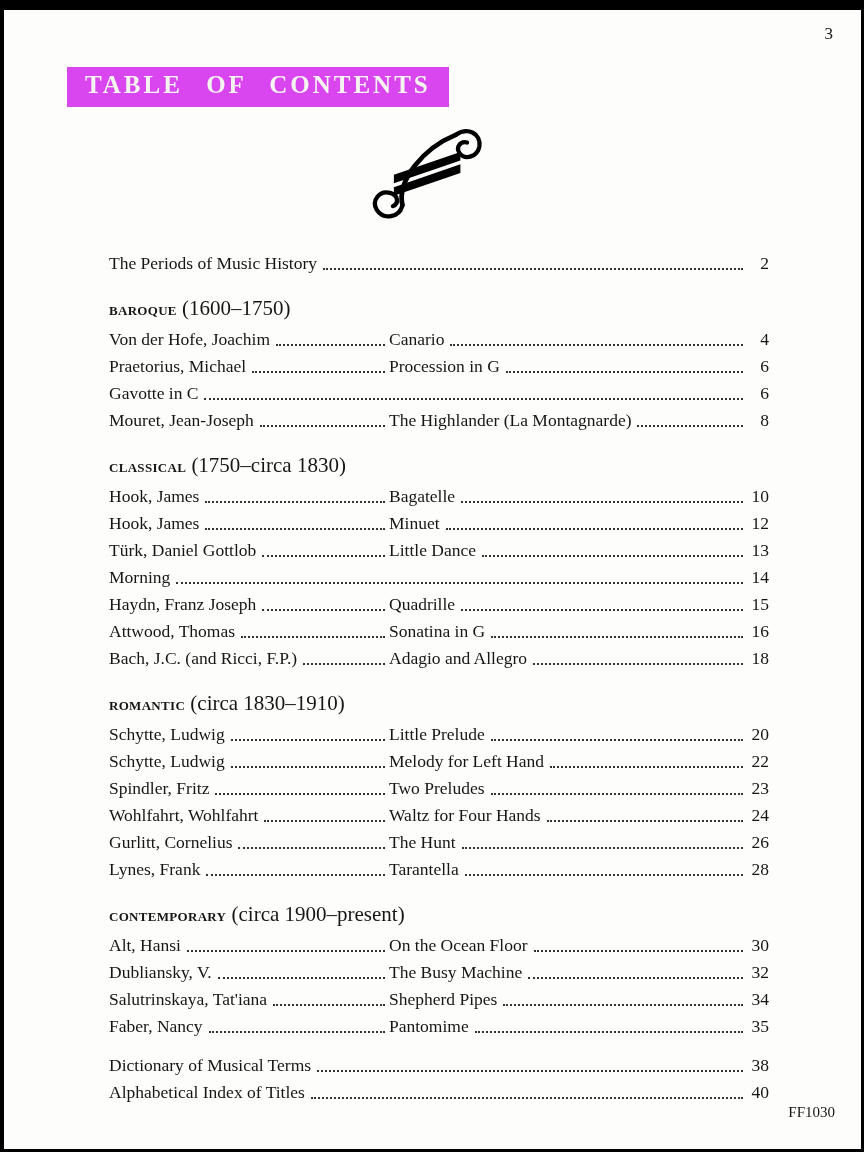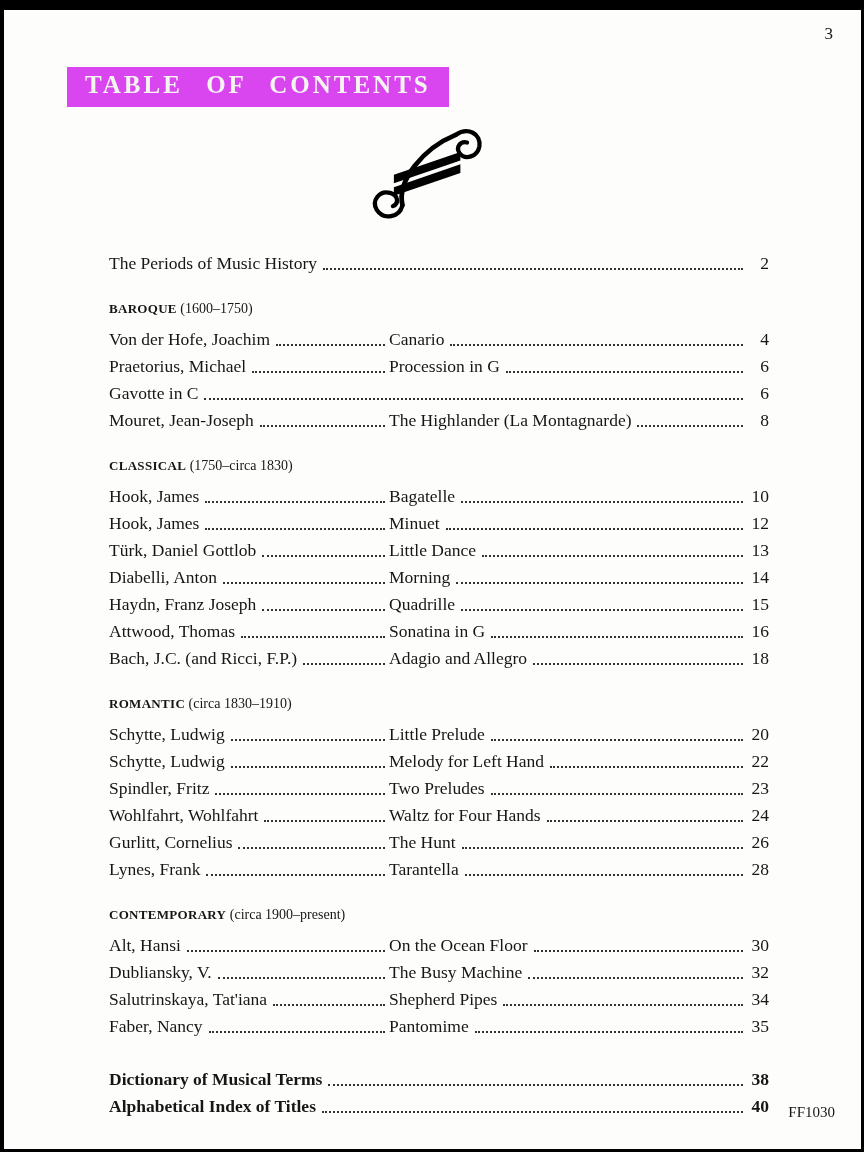--- a/index.html
+++ b/index.html
@@ -68,22 +68,22 @@
   }
   .pg { margin-left: 2px; min-width: 20px; text-align: right; white-space: nowrap; }
   .sec-heading {
     margin-top: 16px;
     margin-bottom: 3px;
     height: 30px;
     line-height: 30px;
     white-space: nowrap;
   }
   .sec-name { font-weight: bold; font-size: 13px; letter-spacing: 0.3px; }
-  .sec-era { font-size: 14px; }
-  .outro { margin-top: 26px; font-weight: bold; }
+  .sec-era { font-size: 21px; }
+  .outro { margin-top: 12px; }
   .footer-code {
     position: absolute;
     top: 1094px;
     right: 26px;
     font-size: 15px;
   }
 </style>
 </head>
 <body>
 
@@ -176,24 +176,20 @@
           <span class="lbl">Türk, Daniel Gottlob</span>
           <span class="dots"></span>
         </div>
         <div class="tcell">
           <span class="lbl">Little Dance</span>
           <span class="dots"></span>
           <span class="pg">13</span>
         </div>
       </div>
       <div class="row">
-        <div class="ccell">
-          <span class="lbl">Diabelli, Anton</span>
-          <span class="dots"></span>
-        </div>
         <div class="tcell">
           <span class="lbl">Morning</span>
           <span class="dots"></span>
           <span class="pg">14</span>
         </div>
       </div>
       <div class="row">
         <div class="ccell">
           <span class="lbl">Haydn, Franz Joseph</span>
           <span class="dots"></span>

